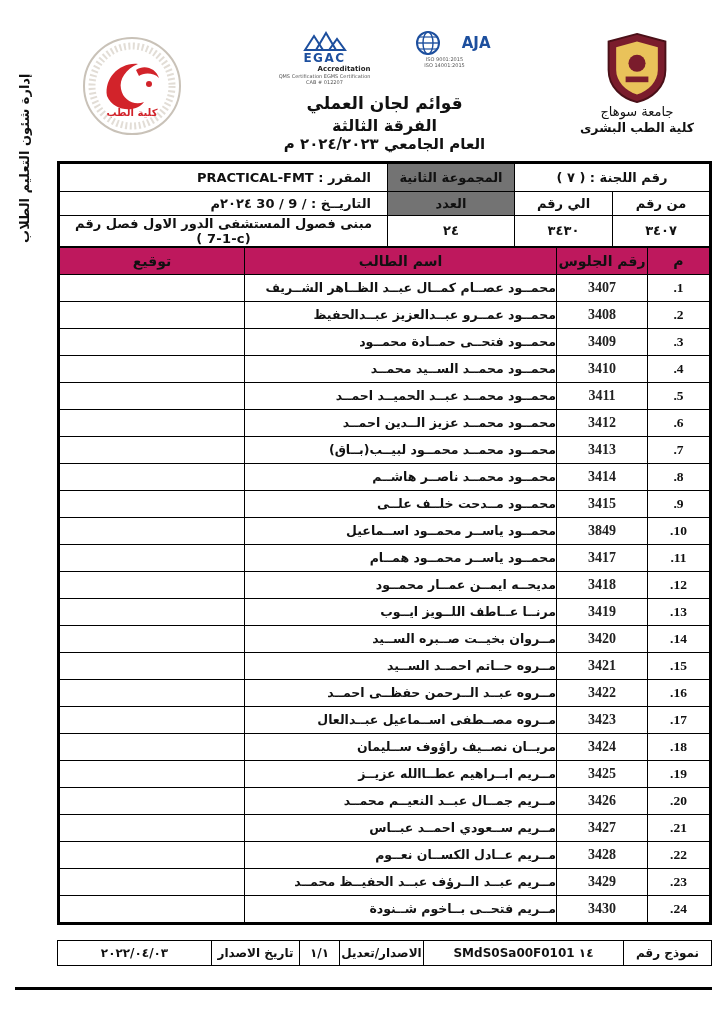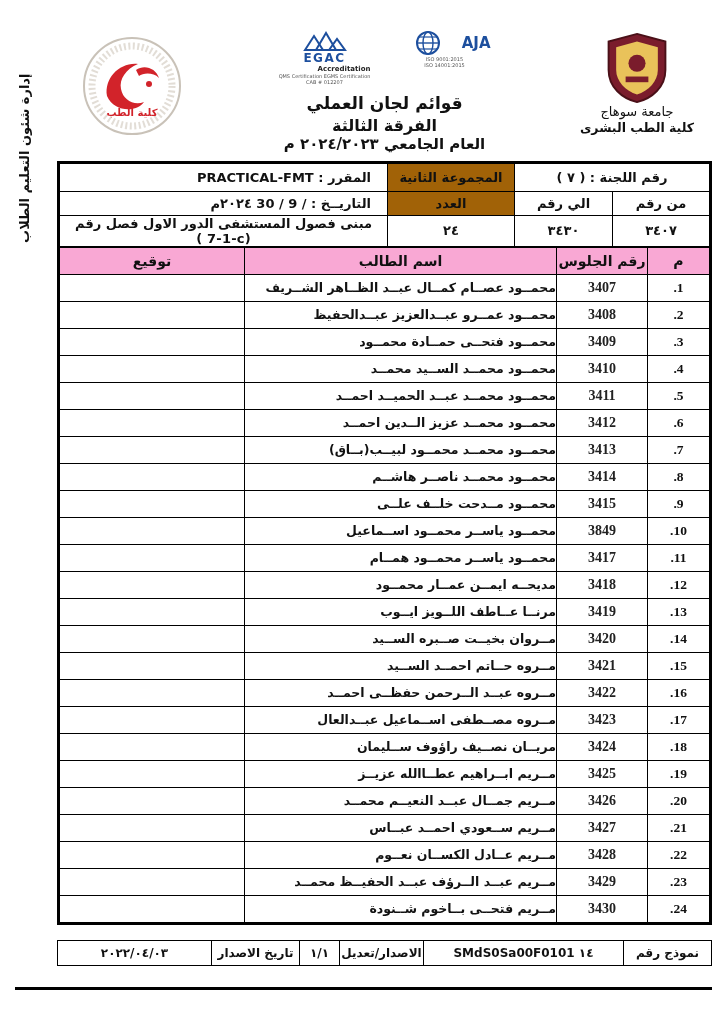--- a/index.html
+++ b/index.html
@@ -40,28 +40,28 @@
 
   
   .main-box { border:2.5px solid #000; margin-top:8px; }
   table { border-collapse:collapse; width:100%; table-layout:fixed; }
   td,th { border:1.3px solid #000; vertical-align:middle; }
 
   .info td { font-weight:bold; font-size:13px; text-align:center; }
   .info .r1 td { height:28px; }
   .info .r2 td { height:24px;margin-top:42px; }
   .info .r3 td { height:28px; }
-  .info .shade { background:#a16207; }
+  .info .shade { background:#737373; }
   .cell-right { text-align:right !important; padding-right:16px; }
   .ltr { direction:ltr; unicode-bidi:isolate; display:inline-block; }
   .num-block { display:inline-block; }
   .loc { font-size:11.5px; letter-spacing:.2px; }
   .val { font-size:14px; }
 
-  .students th { font-size:14px; font-weight:bold; height:27px; text-align:center; background:#f9a8d4; }
+  .students th { font-size:14px; font-weight:bold; height:27px; text-align:center; background:#be185d; }
   .students td { height:27px; overflow:hidden; }
   .c-idx  { font-family:"Liberation Serif","DejaVu Serif",serif; font-size:13.5px; font-weight:bold; text-align:center; }
   .c-seat { font-family:"Liberation Serif","DejaVu Serif",serif; font-size:14px; font-weight:bold; text-align:center; color:#222; }
   .c-name { font-size:12.5px; font-weight:bold; text-align:right; white-space:nowrap; }
 
   
   .footer { margin-top:15px; }
   .footer td { font-size:12px; font-weight:bold; text-align:center; height:25px; }
 
   .bottom-line { position:absolute; left:15px; right:13px; top:987px; height:2.5px; background:#000; }

